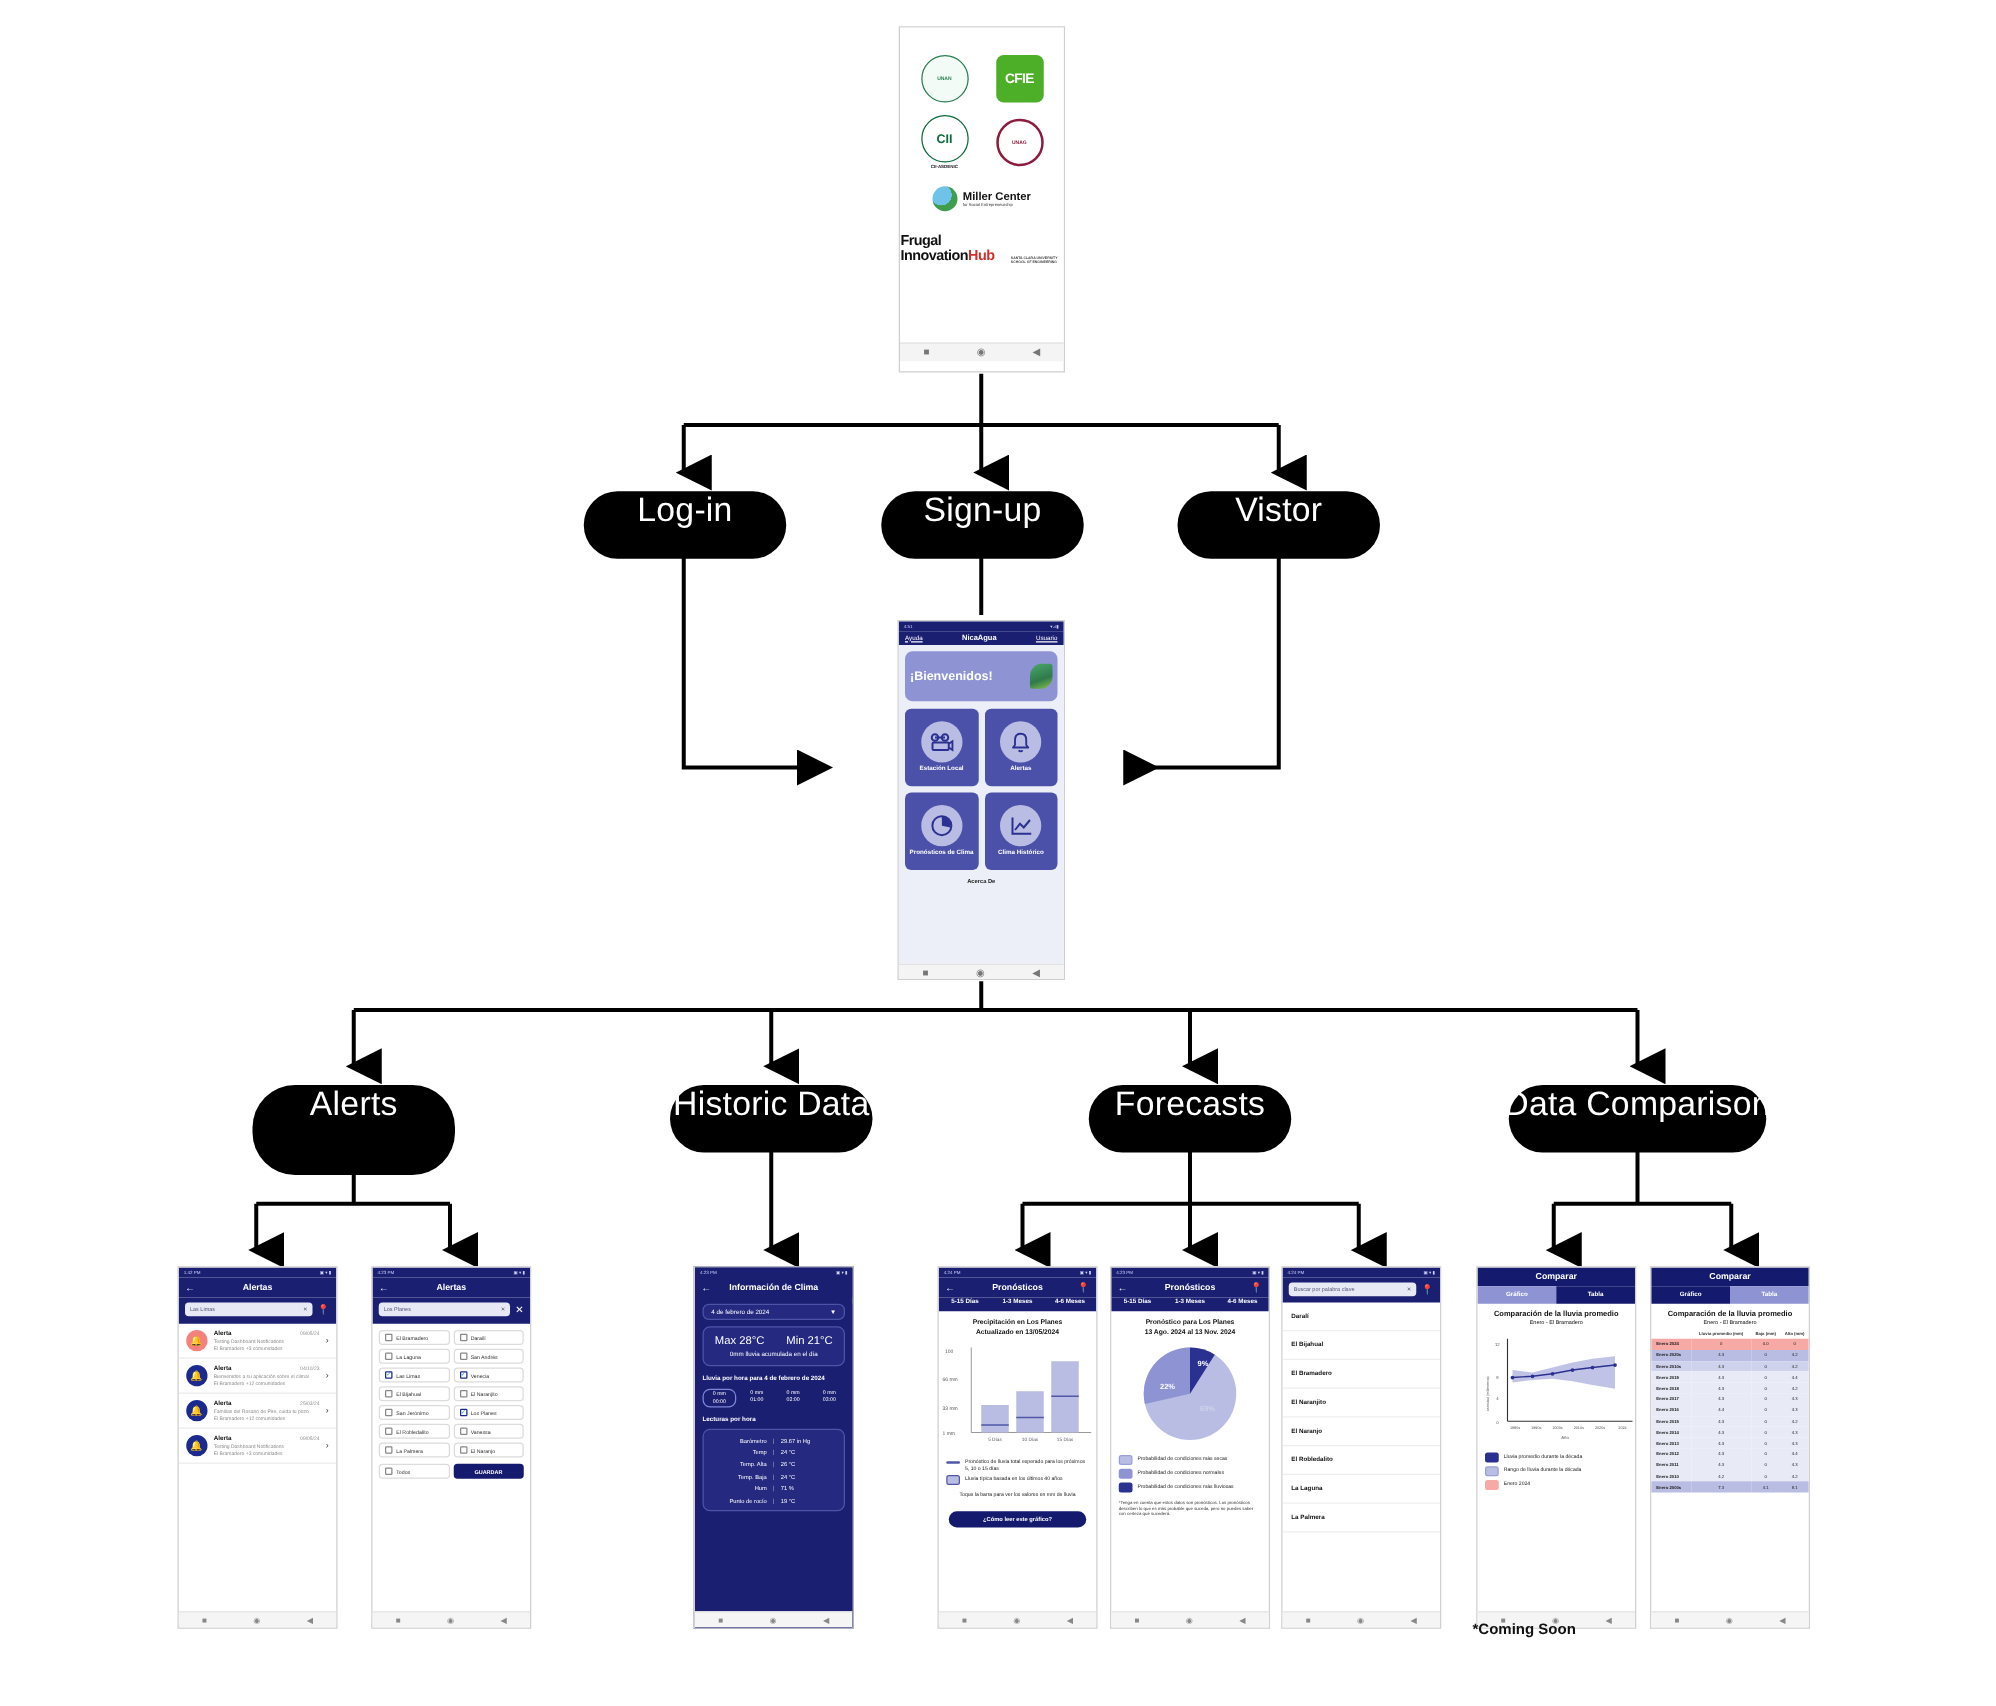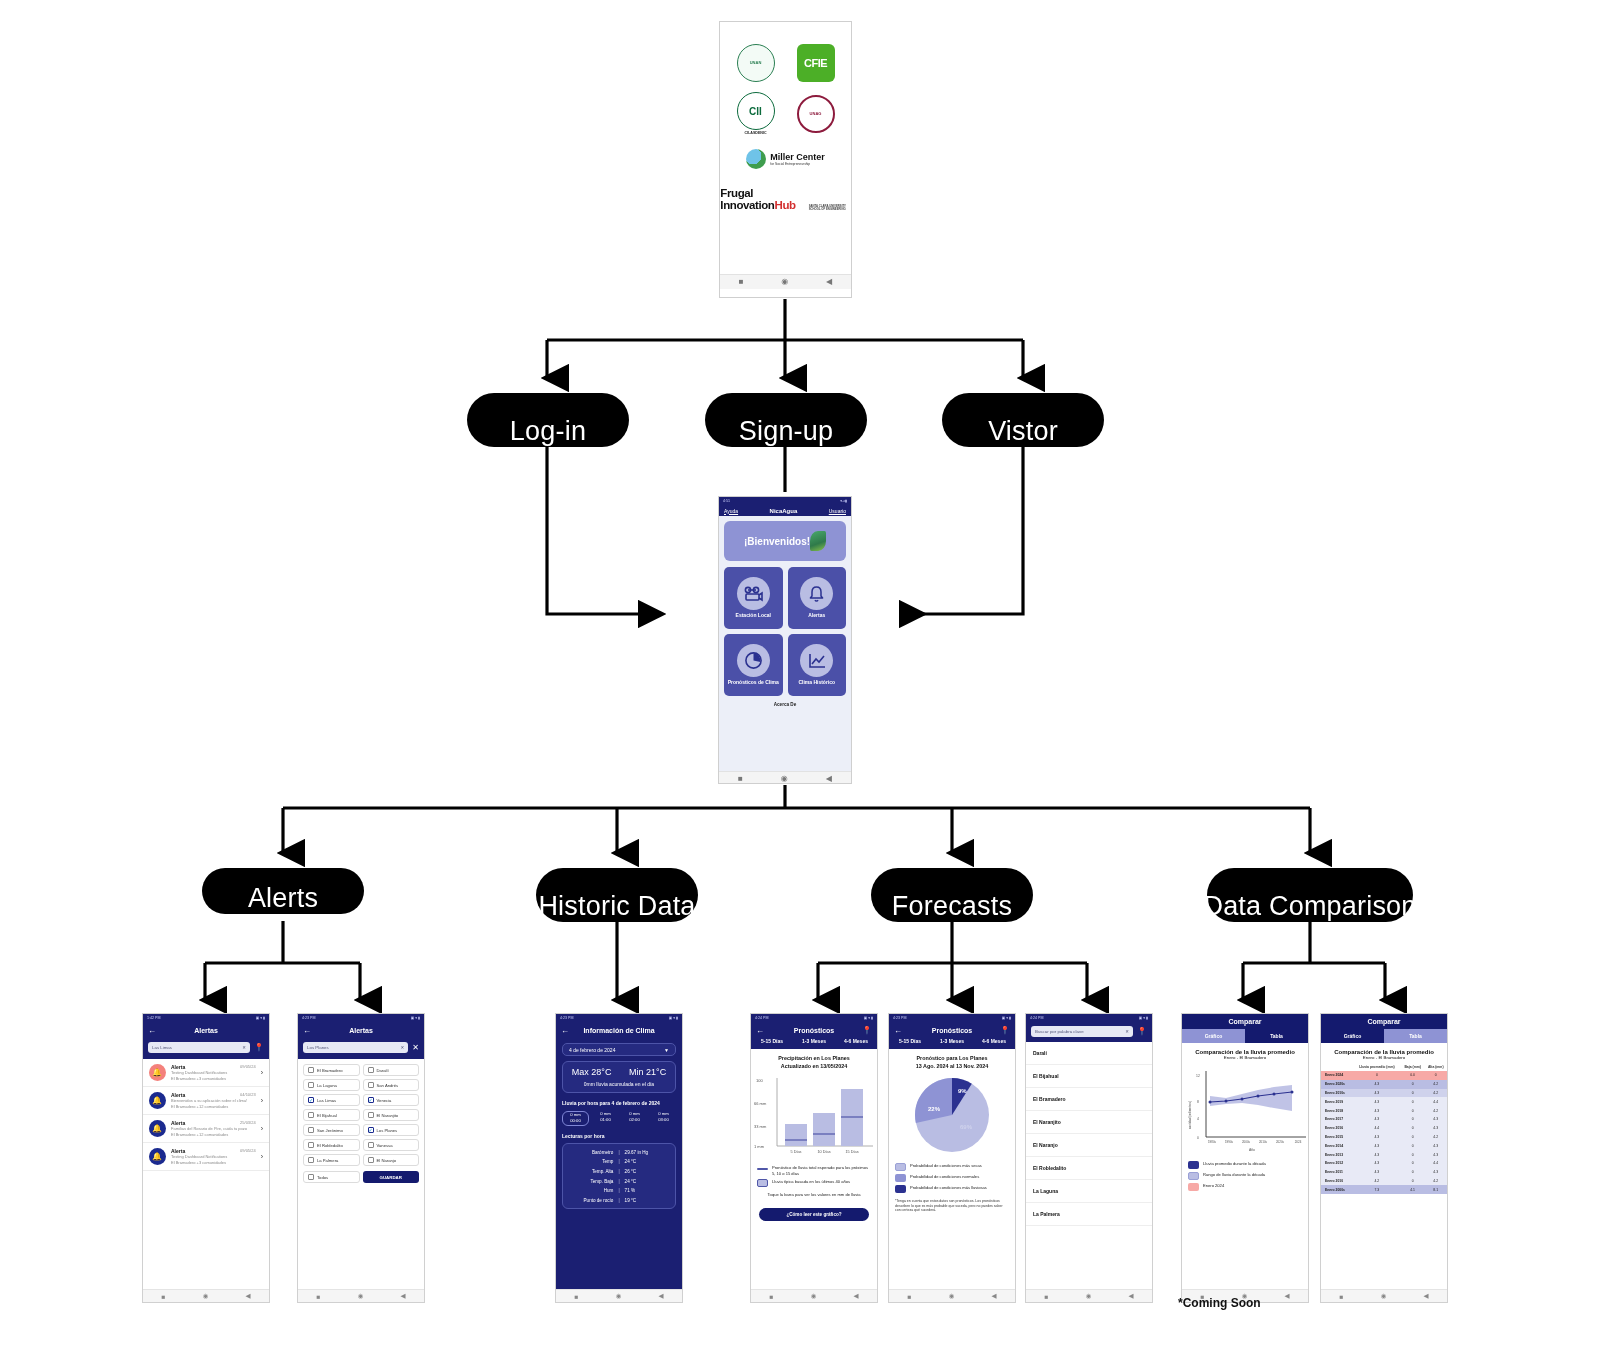--- a/index.html
+++ b/index.html
@@ -12,21 +12,21 @@
   }
   .canvas { position:absolute; inset:0; }
   svg.connectors { position:absolute; left:0; top:0; width:1597px; height:1365px; pointer-events:none; }
 
   
   .node {
     position:absolute;
     background:#000;
     color:#fff;
     border-radius:34px;
-    display:flex; align-items:flex-end; justify-content:center;
+    display:flex; align-items:flex-start; justify-content:center;
     font-size:27px; font-weight:400;
     letter-spacing:.2px;
     white-space:nowrap;
   }
 
   
   .phone {
     position:absolute;
     background:#fff;
     border:1px solid #cfcfcf;
@@ -70,21 +70,21 @@
 
   
   #menu { left:718px; top:496px; width:134px; height:288px; }
   .menu-top { height:11px; background:#1b1f72; display:flex; align-items:center;
       justify-content:space-between; padding:0 5px; color:#fff; font-size:5px; }
   .menu-top u { text-decoration:underline; }
   .menu-title{font-weight:700;font-size:6px;}
   .menu-body { background:#eceff8; padding:5px 5px 0; height:255px; }
   .welcome {
     background:#8e93d4; border-radius:6px; height:40px; margin-bottom:6px;
-    display:flex; align-items:center; justify-content:space-between; padding:0 20px;
+    display:flex; align-items:center; justify-content:space-between; padding:0 4px;
   }
   .welcome b { color:#fff; font-size:10px; font-weight:700; }
   .leaf{width:18px;height:20px;background:linear-gradient(160deg,#4aa96c,#2f7a4a 60%,#8bc34a);
     border-radius:50% 10% 50% 10%;}
   .tiles { display:grid; grid-template-columns:1fr 1fr; gap:5px; }
   .tile { background:#4b50a8; border-radius:5px; height:62px; display:flex;
     flex-direction:column; align-items:center; justify-content:center; gap:3px; }
   .tile .circ { width:33px;height:33px;border-radius:50%;background:#b9bde3;
      display:flex;align-items:center;justify-content:center; }
   .tile .lab { color:#fff; font-size:5px; font-weight:700; text-align:center; line-height:1.15;}
@@ -349,21 +349,21 @@
       </div>
       <div class="acerca">Acerca De</div>
     </div>
     <div class="navbar">
       <span>■</span>
       <span>◉</span>
       <span>◀</span>
     </div>
   </div>
 
-  <div class="node" style="left:202px;top:868px;width:162px;height:46px;">
+  <div class="node" style="left:202px;top:868px;width:162px;height:72px;">
       <span>Alerts</span>
     </div>
   <div class="node" style="left:871px;top:868px;width:162px;height:54px;">
       <span>Forecasts</span>
     </div>
   <div class="node" style="left:536px;top:868px;width:162px;height:54px;">
       <span>Historic Data</span>
     </div>
   <div class="node" style="left:1207px;top:868px;width:206px;height:54px;">
       <span>Data Comparison</span>

